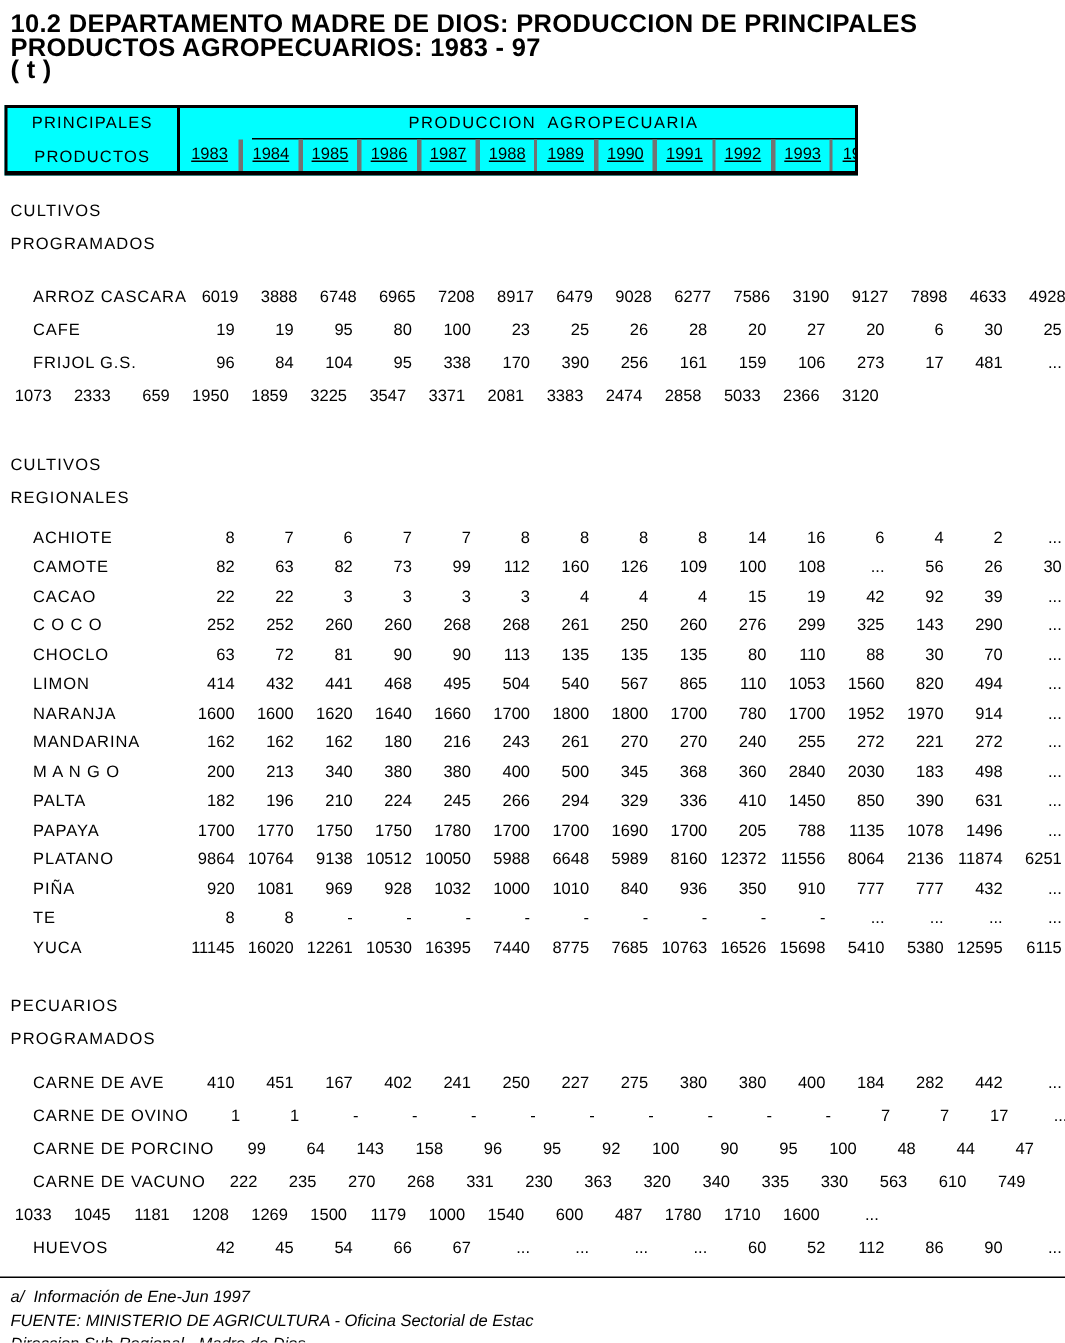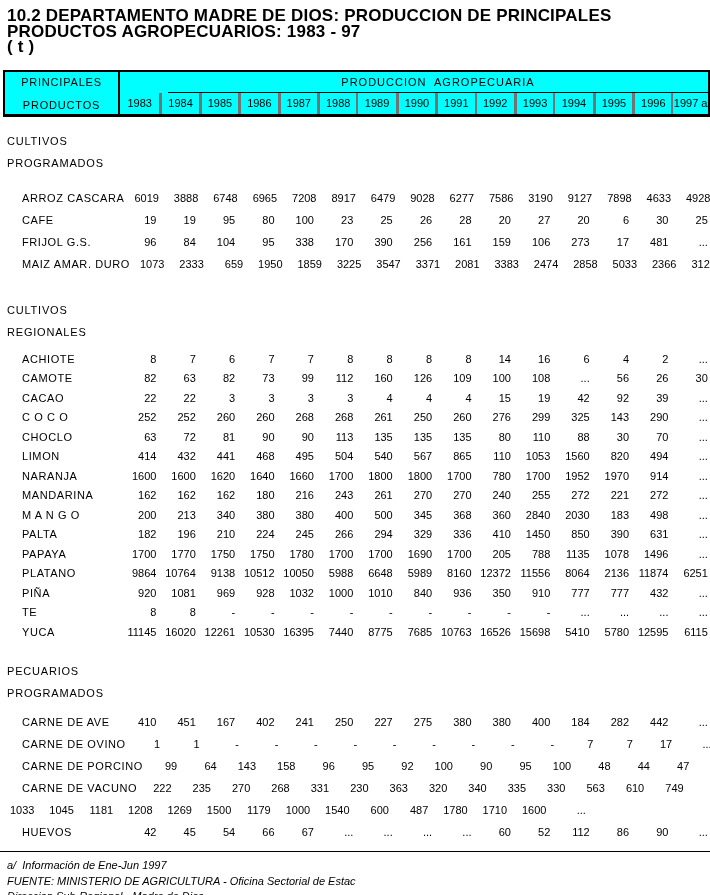--- a/index.html
+++ b/index.html
@@ -7,41 +7,41 @@
   body {
     background: #ffffff;
     color: #000000;
     font-family: "Liberation Sans", sans-serif;
     font-size: 11px;
     position: relative;
   }
   .title { padding: 8px 0 0 7px; font-weight: bold; font-size: 17px; line-height: 15.5px; letter-spacing: 0.2px; }
   .htable {
     margin: 15px 0 0 3px;
-    width: 707px;
+    width: 569px;
     border: 2px solid #000;
     border-bottom-width: 3px;
     background: #00FFFF;
     display: flex;
     overflow: hidden;
   }
   .stub {
     flex: 0 0 115px;
     border-right: 2px solid #000;
     display: flex; flex-direction: column; justify-content: space-between;
     text-align: center; padding: 4px 0 3px 0;
     letter-spacing: 0.8px;
   }
   .ycols { flex: 1; display: flex; flex-direction: column; overflow: hidden; }
   .ghead {
     height: 21px; border-bottom: 1px solid #000;
     display: flex; align-items: center; justify-content: center;
     letter-spacing: 1px; white-space: pre; margin-left: 48px;
   }
-  .yrow { height: 21px; display: flex; }
+  .yrow { height: 21px; display: flex; text-decoration: underline; }
   .ycell {
     flex: 0 0 39.4px; display: flex; align-items: center; justify-content: center;
     border-left: 3px solid #737373; white-space: pre; overflow: hidden;
   }
   .ycell.first { border-left: none; }
   .ycell.thick { border-left-width: 2px; }
   .tbody { }
   .section { margin-top: 24px; }
   .section.first { margin-top: 13px; }
   .section.last { margin-top: 18px; }
@@ -150,21 +150,20 @@
           <div class="val">256</div>
           <div class="val">161</div>
           <div class="val">159</div>
           <div class="val">106</div>
           <div class="val">273</div>
           <div class="val">17</div>
           <div class="val">481</div>
           <div class="val">...</div>
         </div>
         <div class="row">
-          <div class="lbl">MAIZ AMAR. DURO</div>
           <div class="val">1073</div>
           <div class="val">2333</div>
           <div class="val">659</div>
           <div class="val">1950</div>
           <div class="val">1859</div>
           <div class="val">3225</div>
           <div class="val">3547</div>
           <div class="val">3371</div>
           <div class="val">2081</div>
           <div class="val">3383</div>
@@ -439,21 +438,21 @@
           <div class="val">12261</div>
           <div class="val">10530</div>
           <div class="val">16395</div>
           <div class="val">7440</div>
           <div class="val">8775</div>
           <div class="val">7685</div>
           <div class="val">10763</div>
           <div class="val">16526</div>
           <div class="val">15698</div>
           <div class="val">5410</div>
-          <div class="val">5780</div>
+          <div class="val">5380</div>
           <div class="val">12595</div>
           <div class="val">6115</div>
         </div>
       </div>
     </div>
     <div class="section last">
       <div class="sec-label">PECUARIOS</div>
       <div class="sec-label">PROGRAMADOS</div>
       <div class="rows">
         <div class="row">

